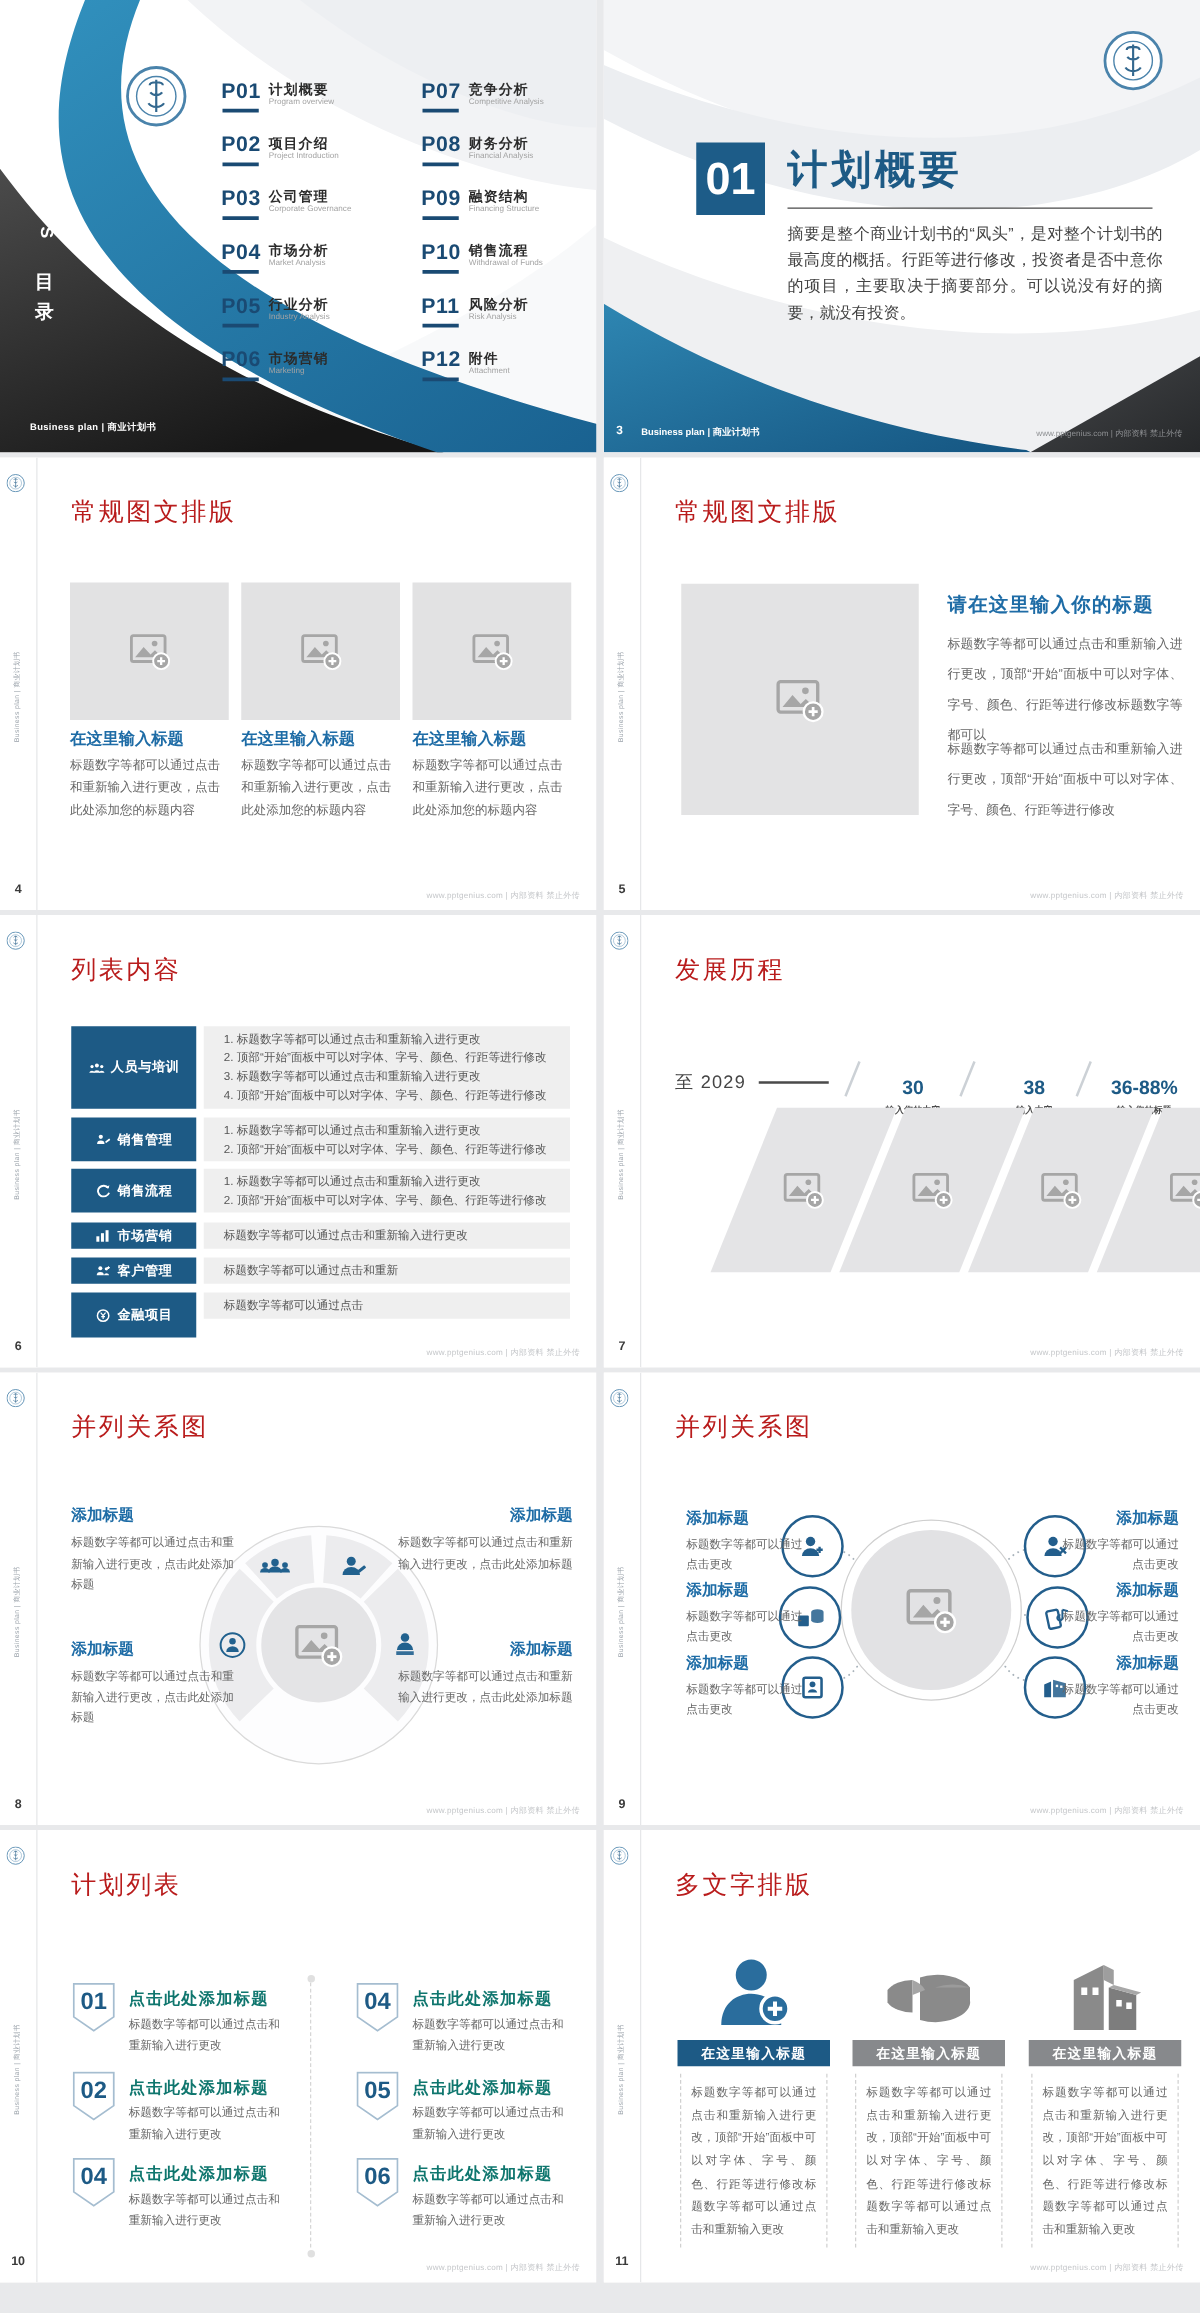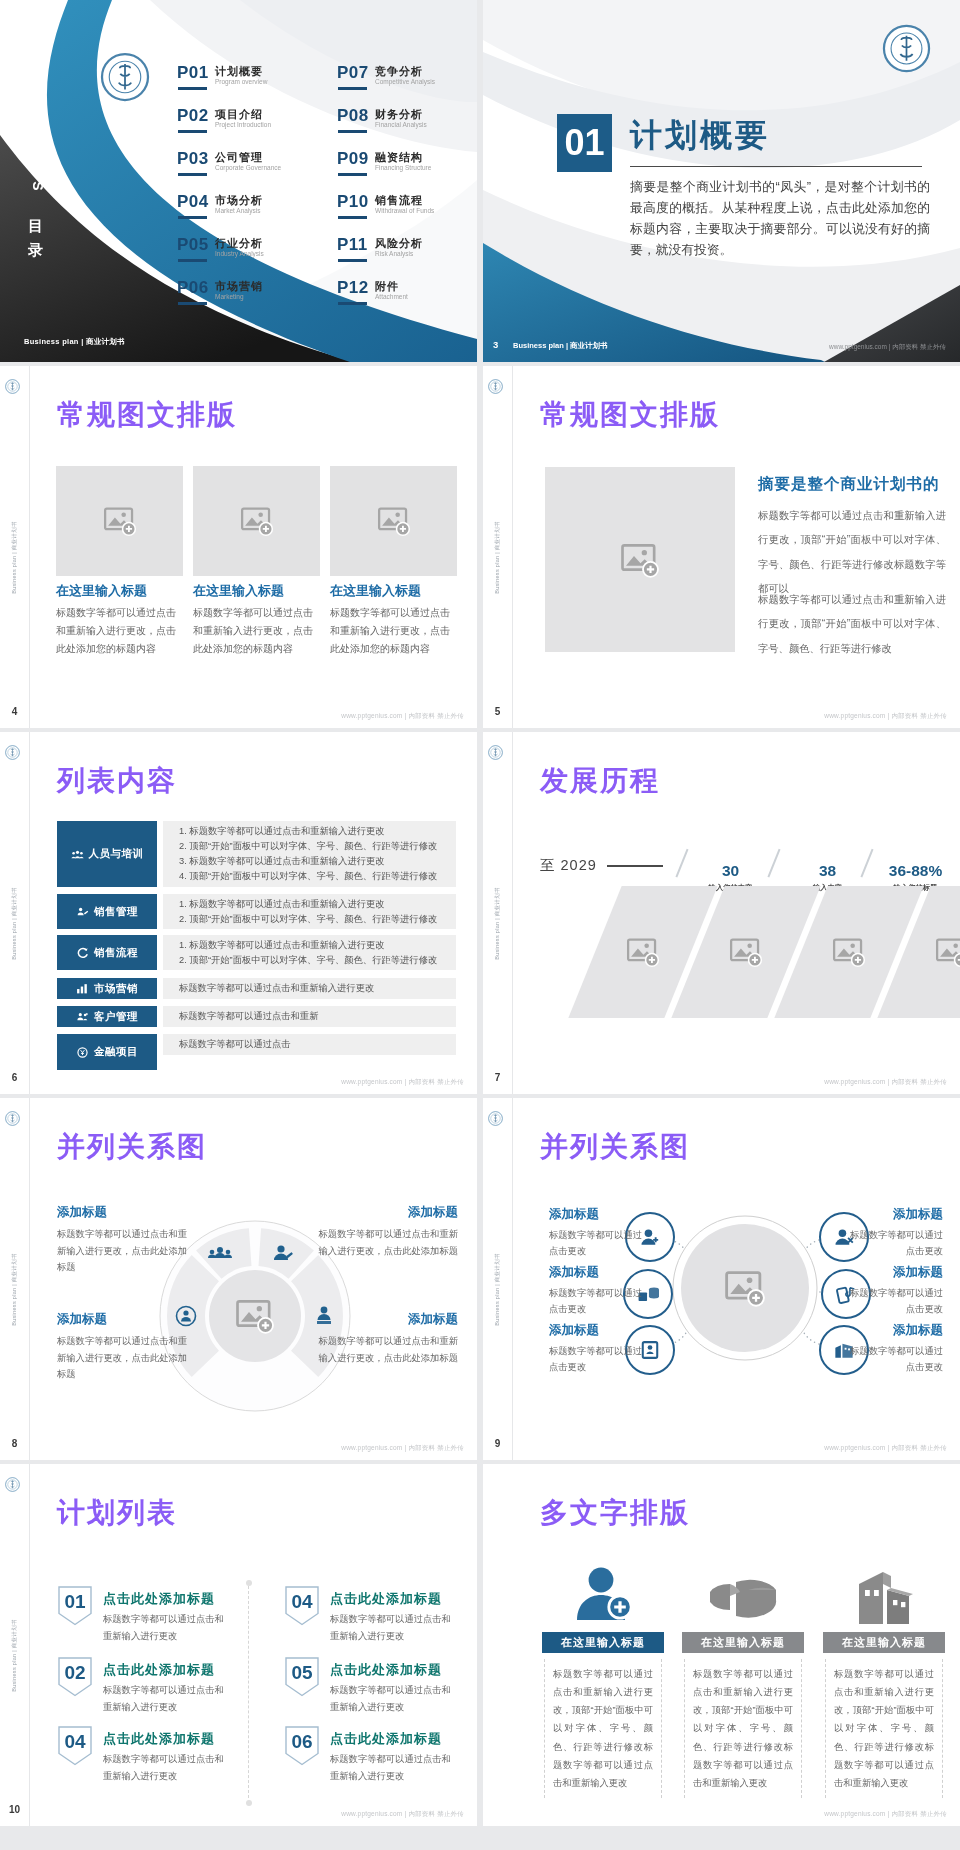--- a/index.html
+++ b/index.html
@@ -15,21 +15,21 @@
   .abs{position:absolute;}
   svg{display:block;}
 
   
   .rail{position:absolute;left:0;top:0;bottom:0;width:29px;border-right:1px solid #e6e7e9;background:#fff;}
   .rail .mini-logo{position:absolute;left:5px;top:13px;width:15px;height:15px;}
   .rail .vtext{position:absolute;left:-46px;top:188px;width:120px;text-align:center;
       transform:rotate(-90deg);font-size:5.5px;color:#9aa2aa;letter-spacing:.3px;white-space:nowrap;}
   .rail .pg{position:absolute;left:0;width:29px;bottom:11px;text-align:center;
       font-size:10px;font-weight:bold;color:#3a3a3a;}
-  .ctitle{position:absolute;left:57px;top:30px;font-size:28px;color:#8b5cf6;letter-spacing:2px;font-weight:bold;}
+  .ctitle{position:absolute;left:57px;top:30px;font-size:20px;color:#b91c1c;letter-spacing:2px;}
   .sitefoot{position:absolute;right:13px;bottom:7px;font-size:6.5px;color:#c4c6c9;letter-spacing:.2px;}
   .blue-h{color:#1e6ca6;font-weight:bold;}
   .body-txt{color:#666;font-size:10px;line-height:1.78;}
 
   
   .toc-item{position:absolute;width:150px;}
   .toc-num{font-size:17px;font-weight:bold;color:#1a4a73;letter-spacing:.5px;}
   .toc-cn{position:absolute;left:38px;top:1px;font-size:11px;font-weight:bold;color:#2b2b2b;letter-spacing:1px;white-space:nowrap;}
   .toc-en{position:absolute;left:38px;top:15px;font-size:6.5px;color:#a3a3a3;white-space:nowrap;}
   .toc-line{position:absolute;left:1px;top:24px;width:29px;height:2.5px;background:#1a4a73;}
@@ -245,21 +245,21 @@
     <path d="M0,190 C150,262 330,288 477,248 L477,362 L0,362 Z" fill="#eff0f2"></path>
     <path d="M0,243 C110,310 225,346 338,360 L342,362 L0,362 Z" fill="url(#gblue2)"></path>
     <path d="M341,362 L477,285 L477,362 Z" fill="url(#gdark2)"></path>
   </svg>
   <svg class="abs" style="left:399px;top:24px" width="49" height="49">
       <use href="#seal"></use>
     </svg>
   <div class="num-sq">01</div>
   <div class="ov-title">计划概要</div>
   <div class="ov-rule"></div>
-  <div class="ov-body">摘要是整个商业计划书的“凤头”，是对整个计划书的最高度的概括。从某种程度上说，点击此处添加您的标题内容，主要取决于摘要部分。可以说没有好的摘要，就没有投资。</div>
+  <div class="ov-body">摘要是整个商业计划书的“凤头”，是对整个计划书的最高度的概括。行距等进行修改，投资者是否中意你的项目，主要取决于摘要部分。可以说没有好的摘要，就没有投资。</div>
   <span class="ov-foot-pg">3</span>
   <span class="ov-foot">Business plan | 商业计划书</span>
   <span class="ov-sitefoot">www.pptgenius.com | 内部资料 禁止外传</span>
 </div>
 
 <div class="slide c0 r1">
   <div class="rail">
     <svg class="mini-logo" viewBox="0 0 40 40">
         <use href="#seal"></use>
       </svg>
@@ -298,21 +298,21 @@
       </svg>
     <span class="vtext">Business plan | 商业计划书</span>
     <span class="pg">5</span>
   </div>
   <div class="ctitle">常规图文排版</div>
   <div class="l2-box">
     <svg class="pic" viewBox="0 0 24 24">
         <use href="#pic"></use>
       </svg>
   </div>
-  <div class="l2-head blue-h">摘要是整个商业计划书的</div>
+  <div class="l2-head blue-h">请在这里输入你的标题</div>
   <div class="l2-p" style="top:138px">标题数字等都可以通过点击和重新输入进行更改，顶部“开始”面板中可以对字体、字号、颜色、行距等进行修改标题数字等都可以</div>
   <div class="l2-p" style="top:222px">标题数字等都可以通过点击和重新输入进行更改，顶部“开始”面板中可以对字体、字号、颜色、行距等进行修改</div>
   <span class="sitefoot">www.pptgenius.com | 内部资料 禁止外传</span>
 </div>
 
 <div class="slide c0 r2">
   <div class="rail">
     <svg class="mini-logo" viewBox="0 0 40 40">
         <use href="#seal"></use>
       </svg>
@@ -682,20 +682,27 @@
       </svg>
     <span>06</span>
   </div>
   <div class="plan-t" style="left:330px;top:266px">点击此处添加标题</div>
   <div class="plan-b" style="left:330px;top:287px">标题数字等都可以通过点击和重新输入进行更改</div>
 
   <span class="sitefoot">www.pptgenius.com | 内部资料 禁止外传</span>
 </div>
 
 <div class="slide c1 r4">
+  <div class="rail">
+    <svg class="mini-logo" viewBox="0 0 40 40">
+        <use href="#seal"></use>
+      </svg>
+    <span class="vtext">Business plan | 商业计划书</span>
+    <span class="pg">11</span>
+  </div>
   <div class="ctitle">多文字排版</div>
 
   <div class="mt-col" style="left:59px">
     <div class="mt-ico">
       <svg width="64" height="62" viewBox="0 0 32 31">
         <circle cx="15" cy="9" r="6.2" fill="#2a6d9d"></circle>
         <path d="M3,29 C3,20.5 9,16.5 15,16.5 C21,16.5 27,20.5 27,29 Z" fill="#2a6d9d"></path>
         <circle cx="24.5" cy="22.5" r="5.6" fill="#2a6d9d" stroke="#fff" stroke-width="1.4"></circle>
         <path d="M24.5,19.6 v5.8 M21.6,22.5 h5.8" stroke="#fff" stroke-width="1.6"></path>
       </svg>

